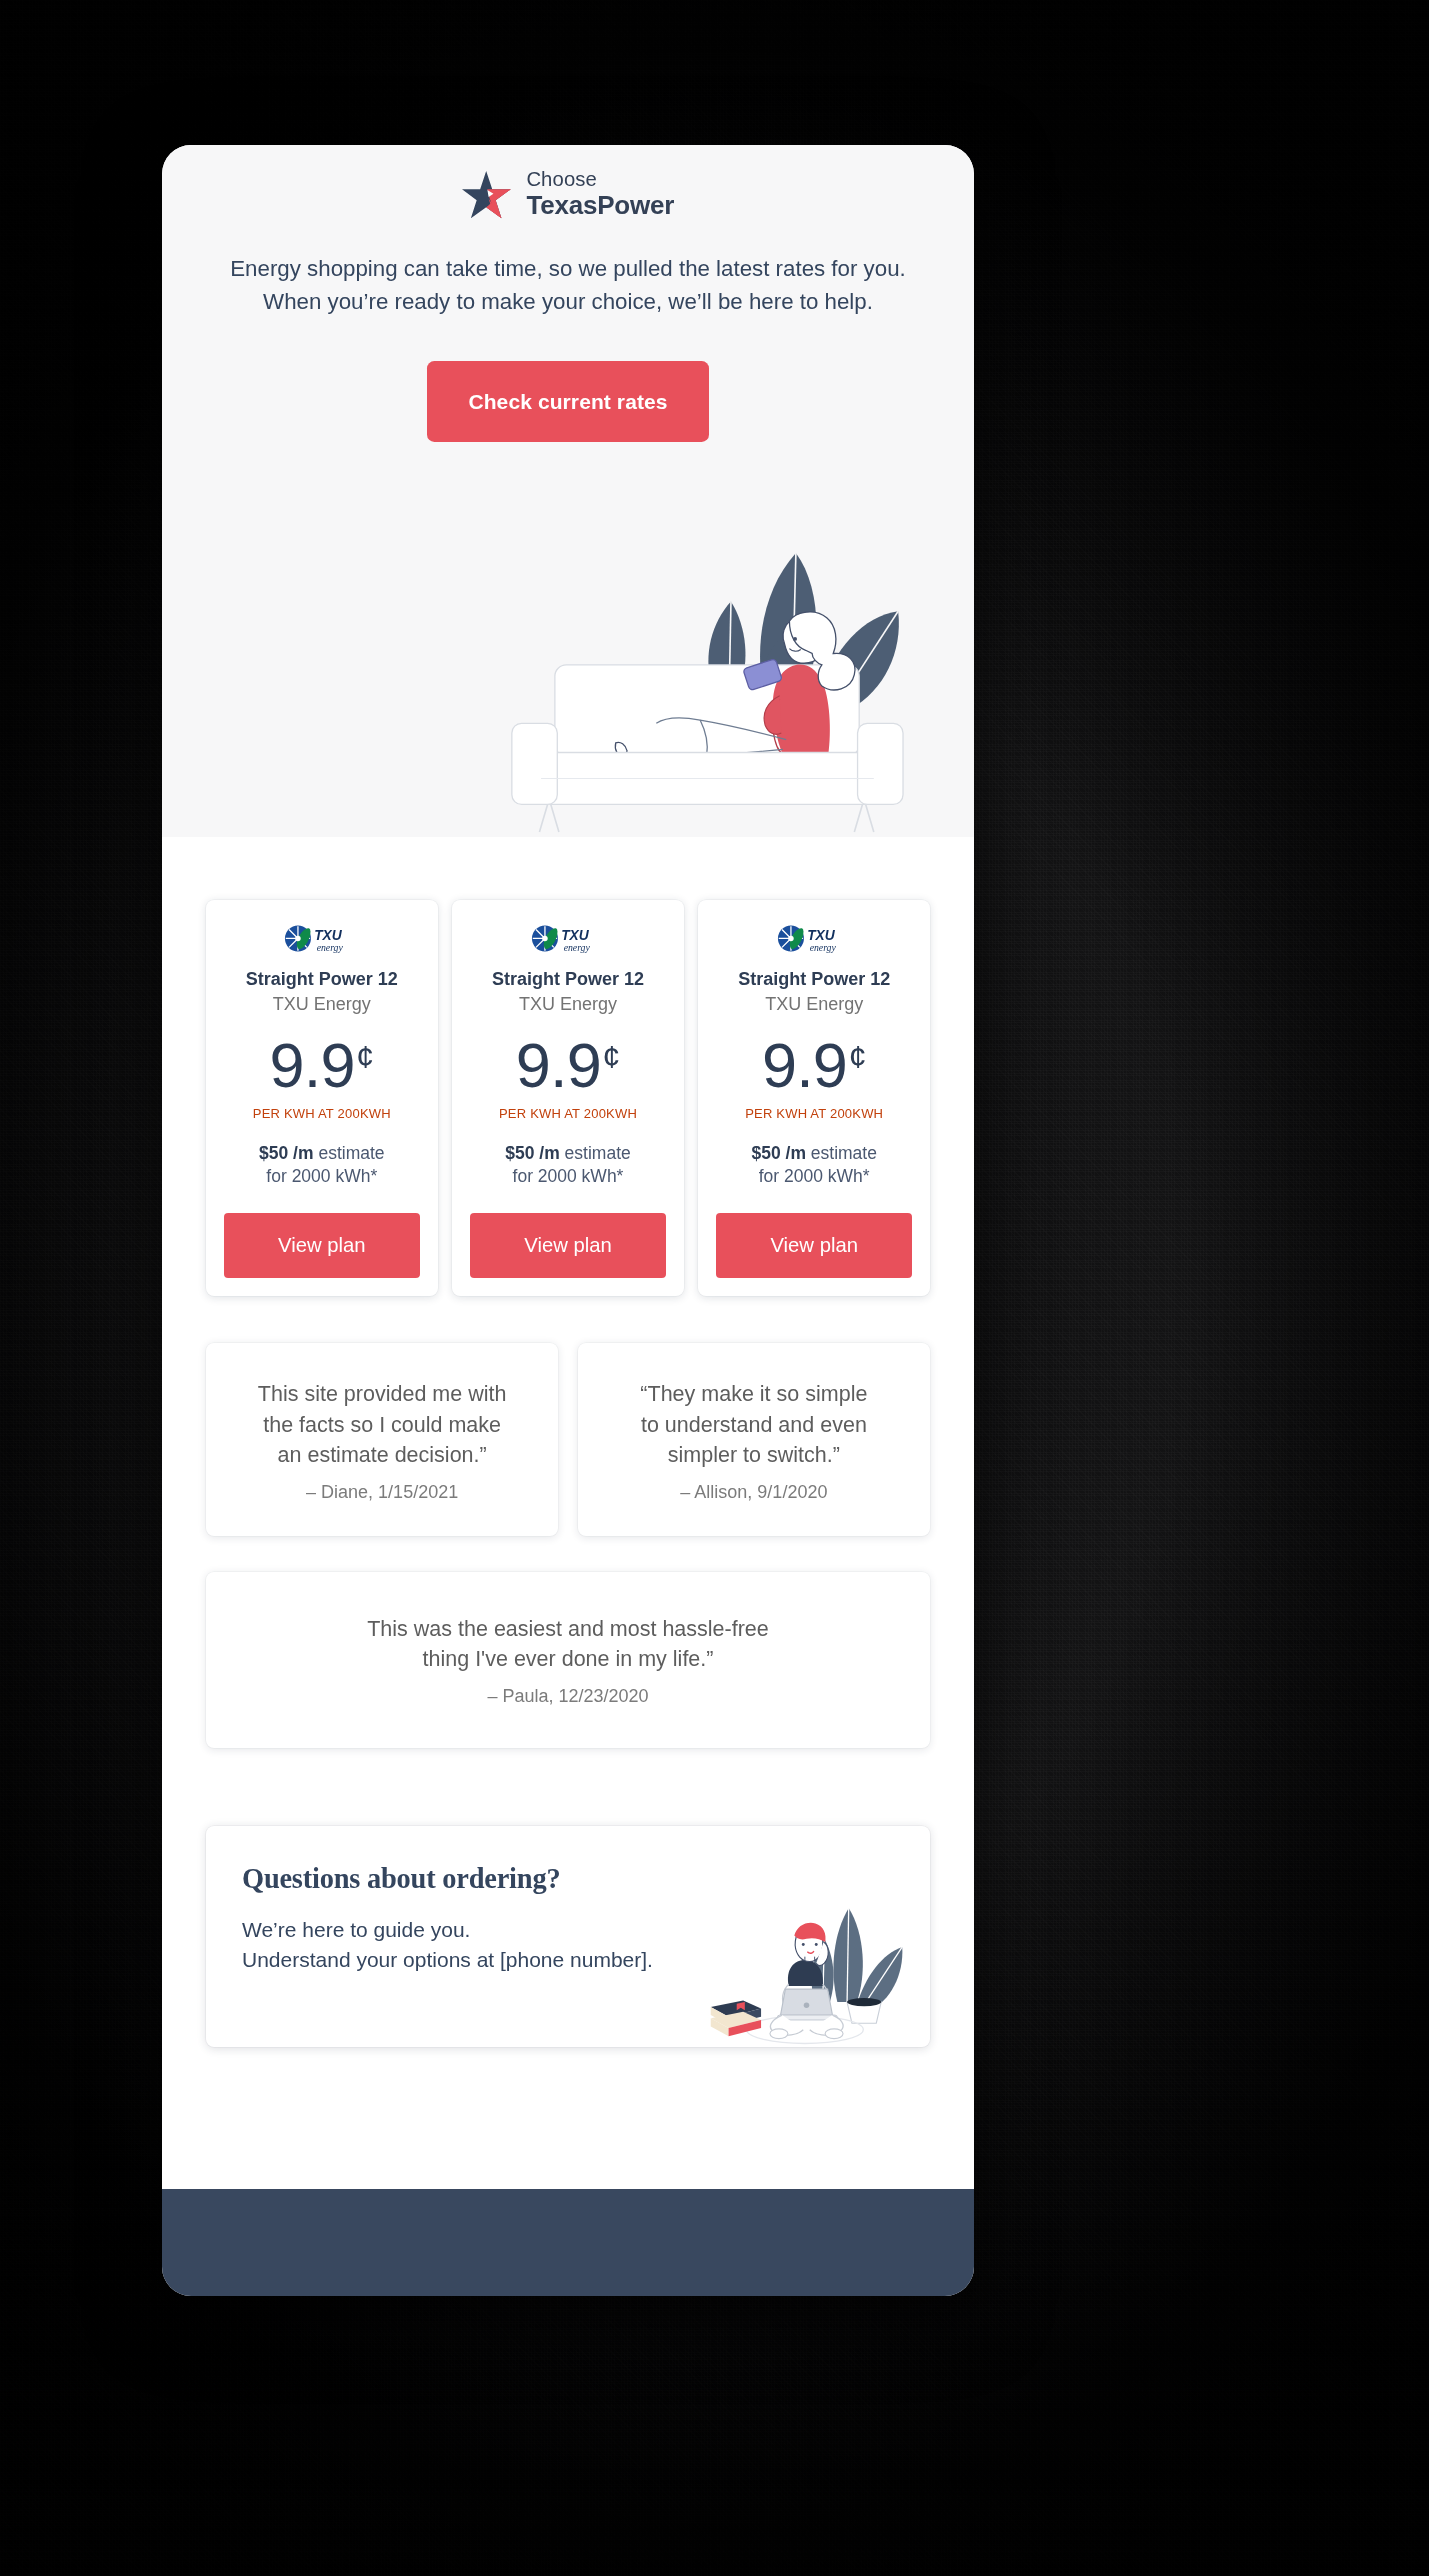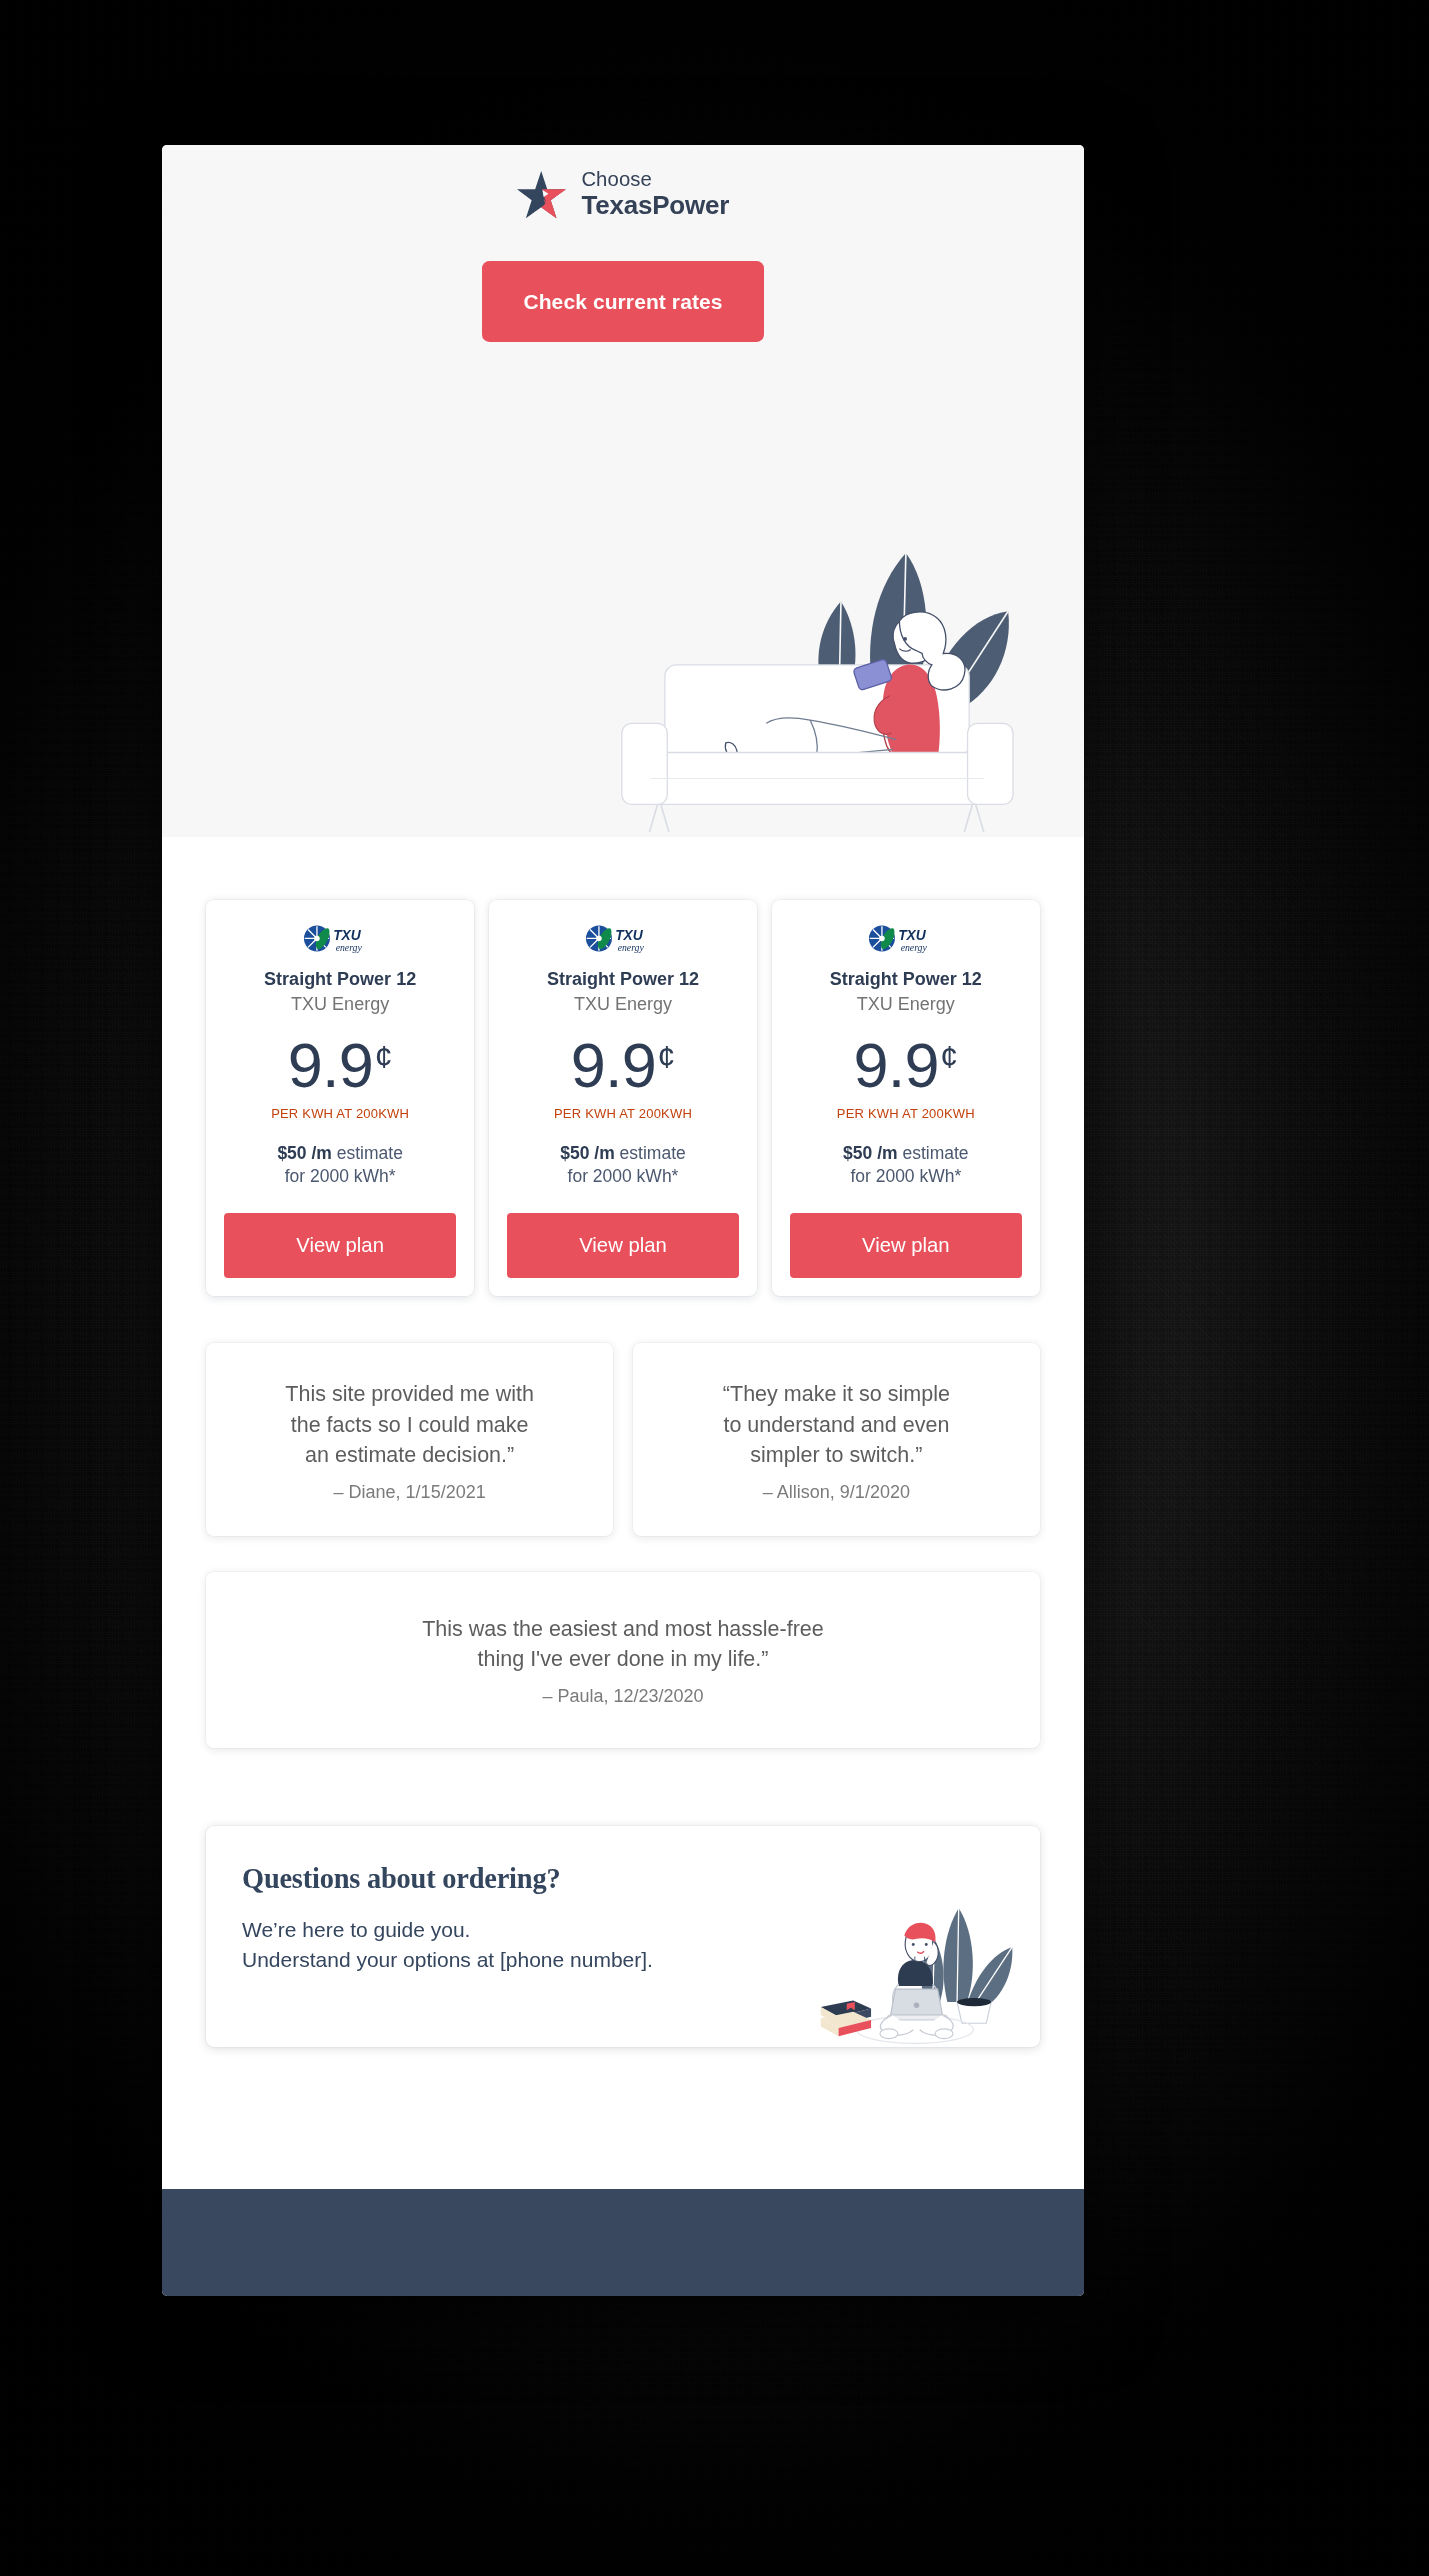--- a/index.html
+++ b/index.html
@@ -31,23 +31,23 @@
   #vignette {
     position:absolute; inset:0;
     background:radial-gradient(ellipse 60% 48% at 50% 50%, rgba(0,0,0,0) 55%, rgba(0,0,0,.85) 100%);
     pointer-events:none;
   }
 
   
   #email {
     position:absolute;
     left:162px; top:145px;
-    width:922px; height:2151px;
+    width:812px; height:2151px;
     background:#fff;
-    border-radius:5px;
+    border-radius:29px;
     overflow:hidden;
     box-shadow:0 19.5px 73px rgba(0,0,0,.75);
   }
   #navyband {
     position:absolute;
     left:0; bottom:0; width:100%; height:107px;
     background:#39485f;
   }
 
   
@@ -236,20 +236,24 @@
         <path d="M33 35 L49 59.5 L31 46.5 L35 41.5 Z" fill="#e8505b"></path>
         <path d="M31.5 24.5 L39 29 L33 33 Z" fill="#fff"></path>
       </svg>
       <div class="logo-text">
         <div class="logo-choose">Choose</div>
         <div class="logo-brand">TexasPower</div>
       </div>
     </div>
 
 
+    <div class="intro">
+      <div>Energy shopping can take time, so we pulled the latest rates for you.</div>
+      <div>When you’re ready to make your choice, we’ll be here to help.</div>
+    </div>
 
     <div class="cta-row">
       <button class="cta-btn">Check current rates</button>
     </div>
 
     <svg class="hero-illo" viewBox="0 0 520 420">
 
       <path d="M330 230 C322 170 336 110 372 70 C400 108 404 172 388 230 Z" fill="#4d5e74"></path>
       <path d="M372 70 L368 230" stroke="#f7f7f8" stroke-width="2" fill="none"></path>
       <path d="M268 232 C258 196 268 156 292 130 C312 162 314 204 304 232 Z" fill="#4d5e74"></path>

